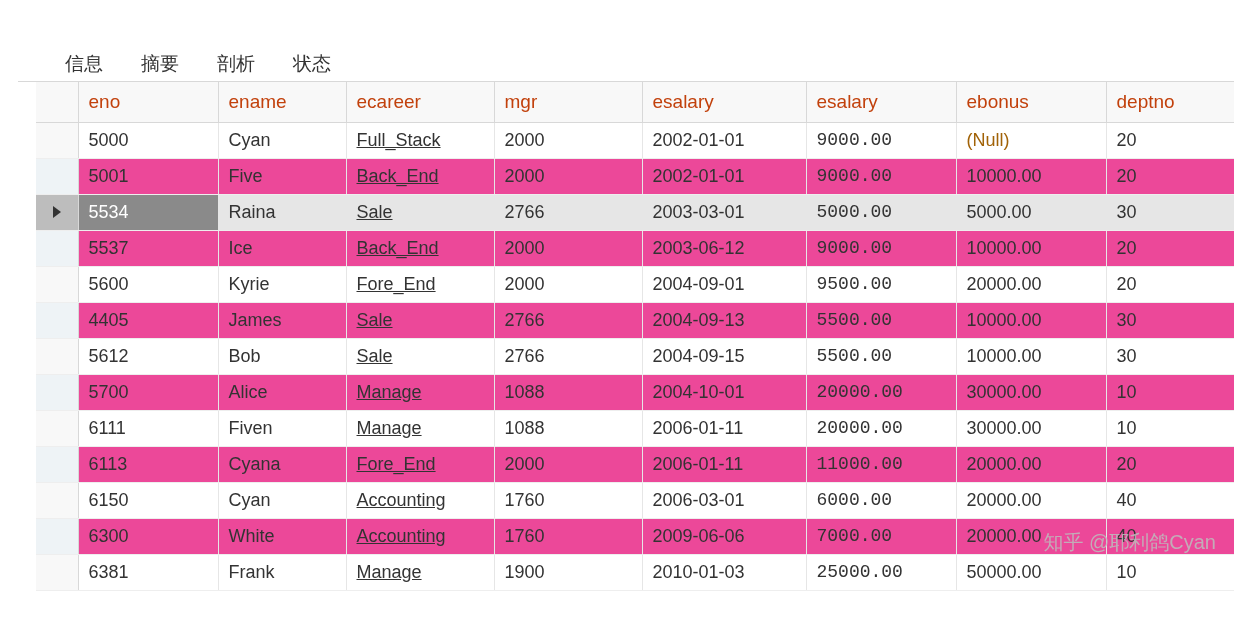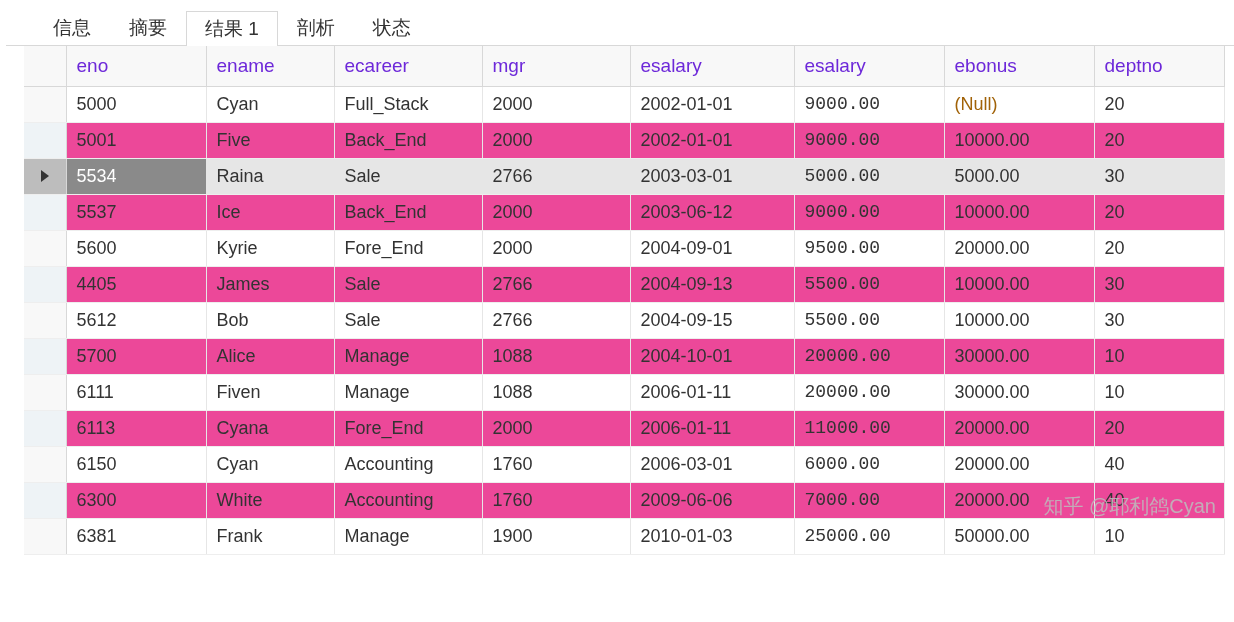--- a/index.html
+++ b/index.html
@@ -8,22 +8,23 @@
     width: 1234px; height: 622px;
     font-family: "Microsoft YaHei", "PingFang SC", Arial, sans-serif;
     font-size: 18px;
     background: #fff;
     color: #333;
     overflow: hidden;
   }
   .root {
     width: 1234px; height: 552px;
     background: #fff;
-    padding-left: 6px;
+    padding-left: 18px;
     position: relative;
+    margin-top: 36px;
   }
   
   .tabs {
     display: flex;
     align-items: flex-end;
     border-bottom: 1px solid #d8d8d8;
     height: 46px;
     padding-left: 28px;
     padding-top: 8px;
   }
@@ -62,21 +63,21 @@
     height: 36px;
     text-align: left;
     white-space: nowrap;
     overflow: hidden;
     font-weight: 400;
   }
   .grid thead th {
     background: #f8f8f8;
     border-bottom: 1px solid #d8d8d8;
     border-right: 1px solid #d8d8d8;
-    color: #6d28d9;
+    color: #c2410c;
     font-size: 19px;
     height: 40px;
     padding-top: 8px; padding-bottom: 8px;
   }
   .grid .rowhdr {
     width: 42px;
     background: #f8f8f8;
     border-right: 1px solid #d8d8d8;
     text-align: center;
     padding: 0;
@@ -94,21 +95,21 @@
     display: inline-block;
     width: 0; height: 0;
     border-top: 6px solid transparent;
     border-bottom: 6px solid transparent;
     border-left: 8px solid #333;
   }
   
   .col-rowhdr { width: 42px; }
   .col-eno    { width: 140px; }
   .col-ename  { width: 128px; }
-  .col-ecareer{ width: 148px; }
+  .col-ecareer{ width: 148px; text-decoration: underline; }
   .col-mgr    { width: 148px; }
   .col-hiredate{width: 164px; }
   .col-esalary{ width: 150px; font-family: Liberation Mono, monospace; }
   .col-ebonus { width: 150px; }
   .col-deptno { width: 130px; }
   .watermark {
     position: absolute;
     right: 18px; bottom: 32px;
     color: #bdbdbd;
     font-size: 20px;
@@ -118,21 +119,20 @@
   }
 </style>
 </head>
 <body>
 
 <div class="root">
 
   <div class="tabs">
     <div class="tab">信息</div>
     <div class="tab">摘要</div>
-    <div class="tab active">结果 1</div>
     <div class="tab">剖析</div>
     <div class="tab">状态</div>
   </div>
 
   <div class="grid-wrap">
     <table class="grid">
       <colgroup>
         <col class="col-rowhdr">
           <col class="col-eno">
           <col class="col-ename">

